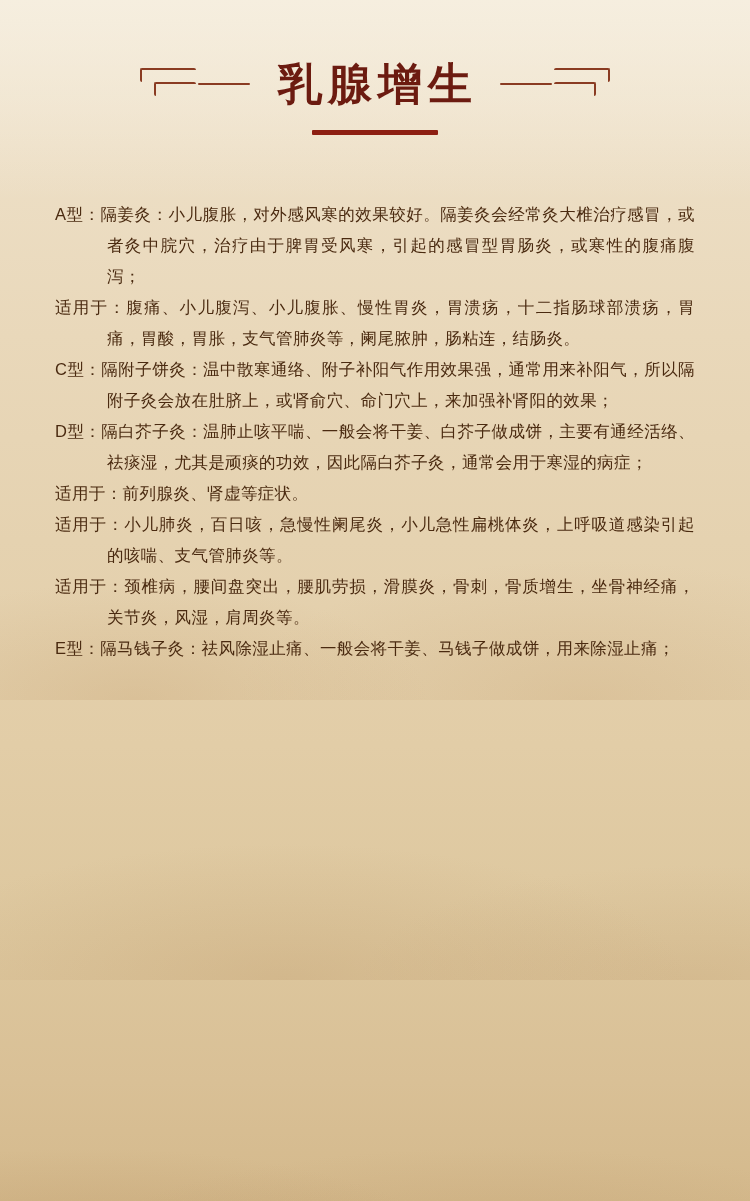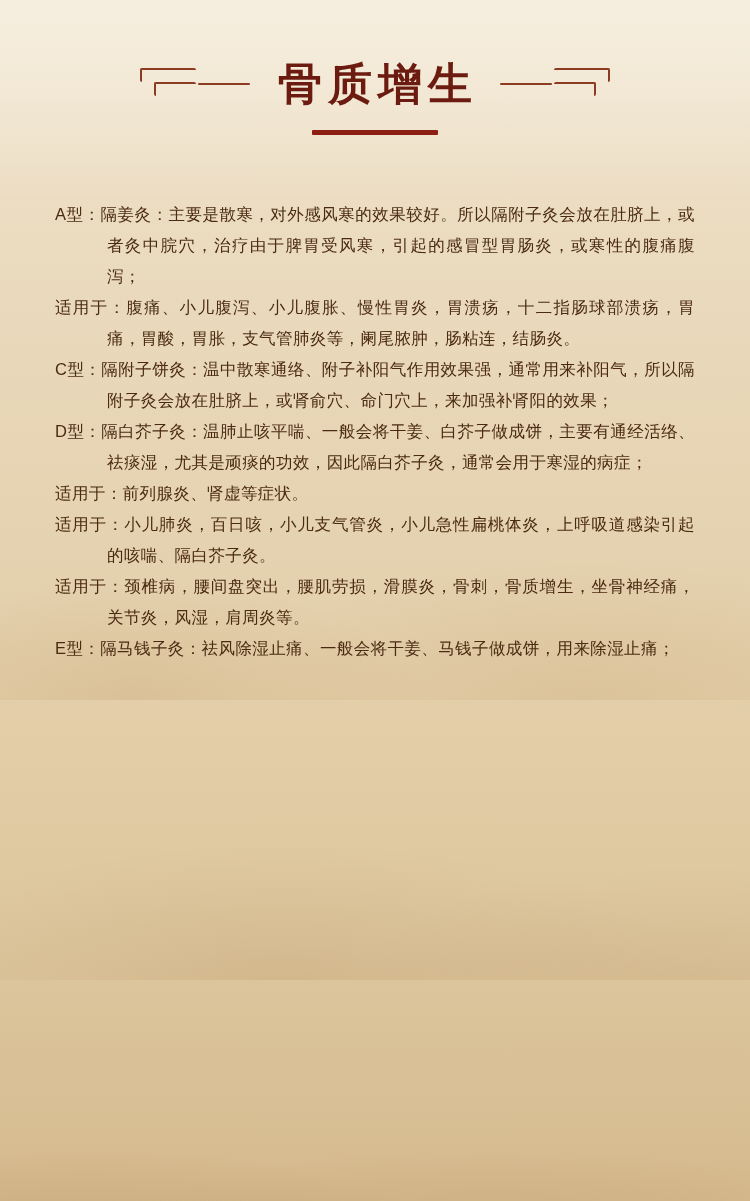--- a/index.html
+++ b/index.html
@@ -153,34 +153,34 @@
   <div class="mountain m2"></div>
   <div class="mountain m3"></div>
 
   <div class="header">
     <div class="title-row">
       <span class="orn left">
         <i class="a"></i>
           <i class="b"></i>
           <i class="c"></i>
       </span>
-      <span class="title-text">骨质增生</span>
+      <span class="title-text">乳腺增生</span>
       <span class="orn right">
         <i class="a"></i>
           <i class="b"></i>
           <i class="c"></i>
       </span>
     </div>
     <div class="title-underline"></div>
   </div>
 
   <div class="content">
-    <p class="para hang">A型：隔姜灸：主要是散寒，对外感风寒的效果较好。所以隔附子灸会放在肚脐上，或者灸中脘穴，治疗由于脾胃受风寒，引起的感冒型胃肠炎，或寒性的腹痛腹泻；</p>
+    <p class="para hang">A型：隔姜灸：小儿腹胀，对外感风寒的效果较好。隔姜灸会经常灸大椎治疗感冒，或者灸中脘穴，治疗由于脾胃受风寒，引起的感冒型胃肠炎，或寒性的腹痛腹泻；</p>
     <p class="para hang">适用于：腹痛、小儿腹泻、小儿腹胀、慢性胃炎，胃溃疡，十二指肠球部溃疡，胃痛，胃酸，胃胀，支气管肺炎等，阑尾脓肿，肠粘连，结肠炎。</p>
     <p class="para hang">C型：隔附子饼灸：温中散寒通络、附子补阳气作用效果强，通常用来补阳气，所以隔附子灸会放在肚脐上，或肾俞穴、命门穴上，来加强补肾阳的效果；</p>
     <p class="para hang">D型：隔白芥子灸：温肺止咳平喘、一般会将干姜、白芥子做成饼，主要有通经活络、祛痰湿，尤其是顽痰的功效，因此隔白芥子灸，通常会用于寒湿的病症；</p>
     <p class="para hang">适用于：前列腺炎、肾虚等症状。</p>
-    <p class="para hang">适用于：小儿肺炎，百日咳，小儿支气管炎，小儿急性扁桃体炎，上呼吸道感染引起的咳喘、隔白芥子灸。</p>
+    <p class="para hang">适用于：小儿肺炎，百日咳，急慢性阑尾炎，小儿急性扁桃体炎，上呼吸道感染引起的咳喘、支气管肺炎等。</p>
     <p class="para hang">适用于：颈椎病，腰间盘突出，腰肌劳损，滑膜炎，骨刺，骨质增生，坐骨神经痛，关节炎，风湿，肩周炎等。</p>
     <p class="para hang">E型：隔马钱子灸：祛风除湿止痛、一般会将干姜、马钱子做成饼，用来除湿止痛；</p>
   </div>
 
 </div>
 
 </body></html>

